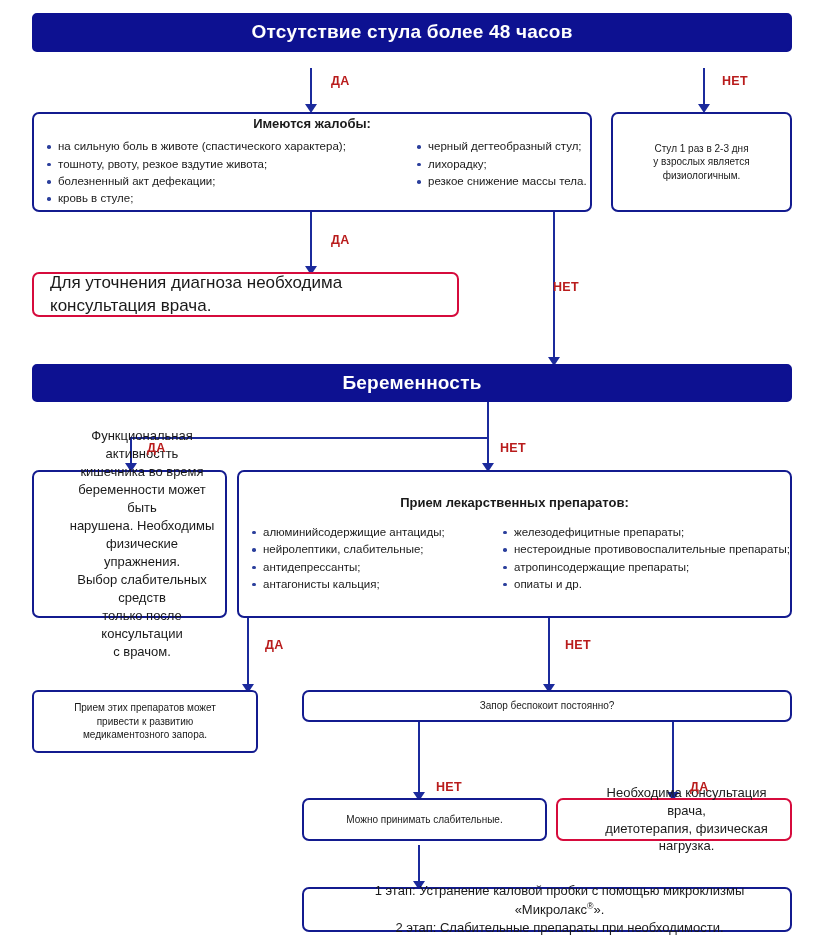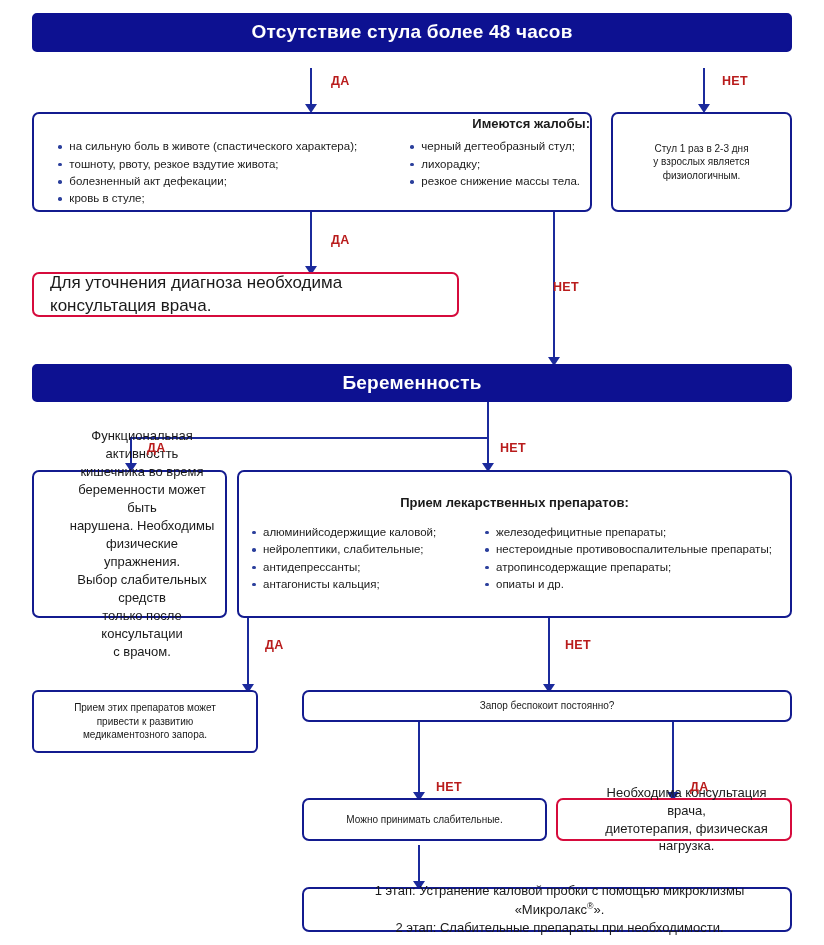--- a/index.html
+++ b/index.html
@@ -71,21 +71,21 @@
     text-align: center;
     font-weight: bold;
     font-size: 13px;
     margin: 0 0 7px 0;
   }
 
   
   .cols {
     display: flex;
     padding: 0 10px;
-    gap: 0px;
+    gap: 18px;
   }
   .col {
     flex: 1 1 auto;
   }
   ul.bl {
     list-style: none;
     margin: 0;
     padding: 0;
   }
   ul.bl li {
@@ -186,21 +186,21 @@
   <div class="elabel" style="left:500px; top:441px;">НЕТ</div>
   <div class="elabel" style="left:265px; top:638px;">ДА</div>
   <div class="elabel" style="left:565px; top:638px;">НЕТ</div>
   <div class="elabel" style="left:436px; top:780px;">НЕТ</div>
   <div class="elabel" style="left:690px; top:780px;">ДА</div>
 
   <div class="node header" style="left:32px; top:13px; width:760px; height:39px;">
     <div class="htitle">Отсутствие стула более 48 часов</div>
   </div>
 
-  <div class="node" style="left:32px; top:112px; width:560px; height:100px;align-items:flex-end;">
+  <div class="node" style="left:32px; top:112px; width:560px; height:100px;">
     <div class="boxtitle">Имеются жалобы:</div>
     <div class="cols">
       <div class="col" style="flex:0 0 352px;">
         <ul class="bl">
           <li>на сильную боль в животе (спастического характера);</li>
           <li>тошноту, рвоту, резкое вздутие живота;</li>
           <li>болезненный акт дефекации;</li>
           <li>кровь в стуле;</li>
         </ul>
       </div>
@@ -241,21 +241,21 @@
       <div>только после консультации</div>
       <div>с врачом.</div>
     </div>
   </div>
 
   <div class="node" style="left:237px; top:470px; width:555px; height:148px;">
     <div class="boxtitle" style="margin-bottom:14px;">Прием лекарственных препаратов:</div>
     <div class="cols">
       <div class="col" style="flex:0 0 233px;">
         <ul class="bl">
-          <li>алюминийсодержищие каловой;</li>
+          <li>алюминийсодержищие антациды;</li>
           <li>нейролептики, слабительные;</li>
           <li>антидепрессанты;</li>
           <li>антагонисты кальция;</li>
         </ul>
       </div>
       <div class="col">
         <ul class="bl">
           <li>железодефицитные препараты;</li>
           <li>нестероидные противовоспалительные препараты;</li>
           <li>атропинсодержащие препараты;</li>

